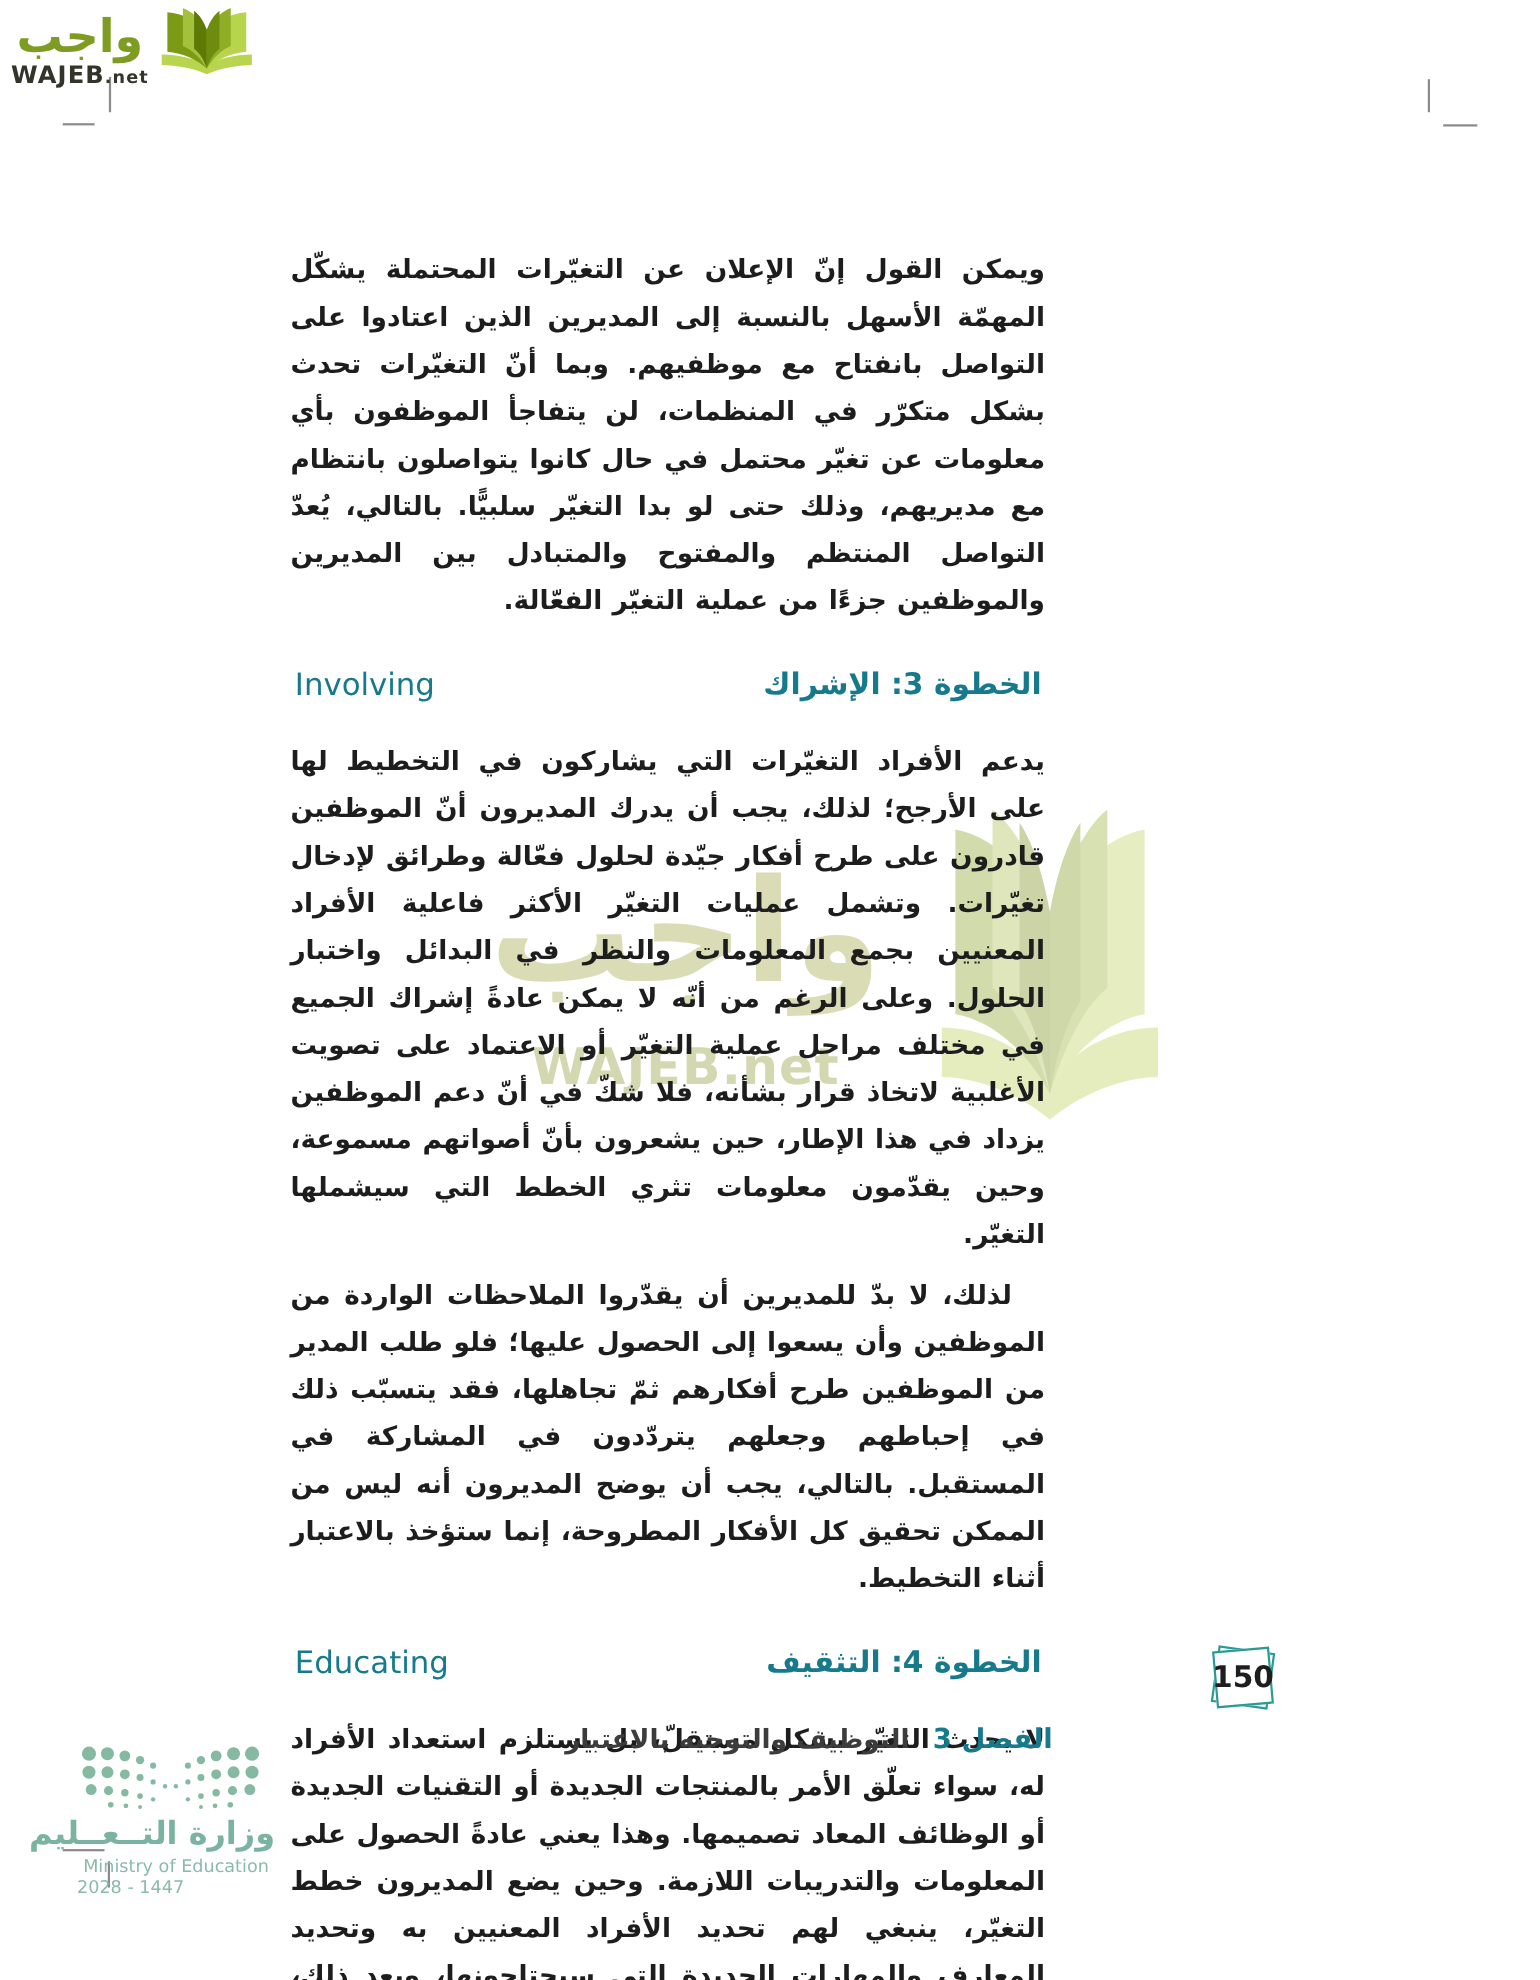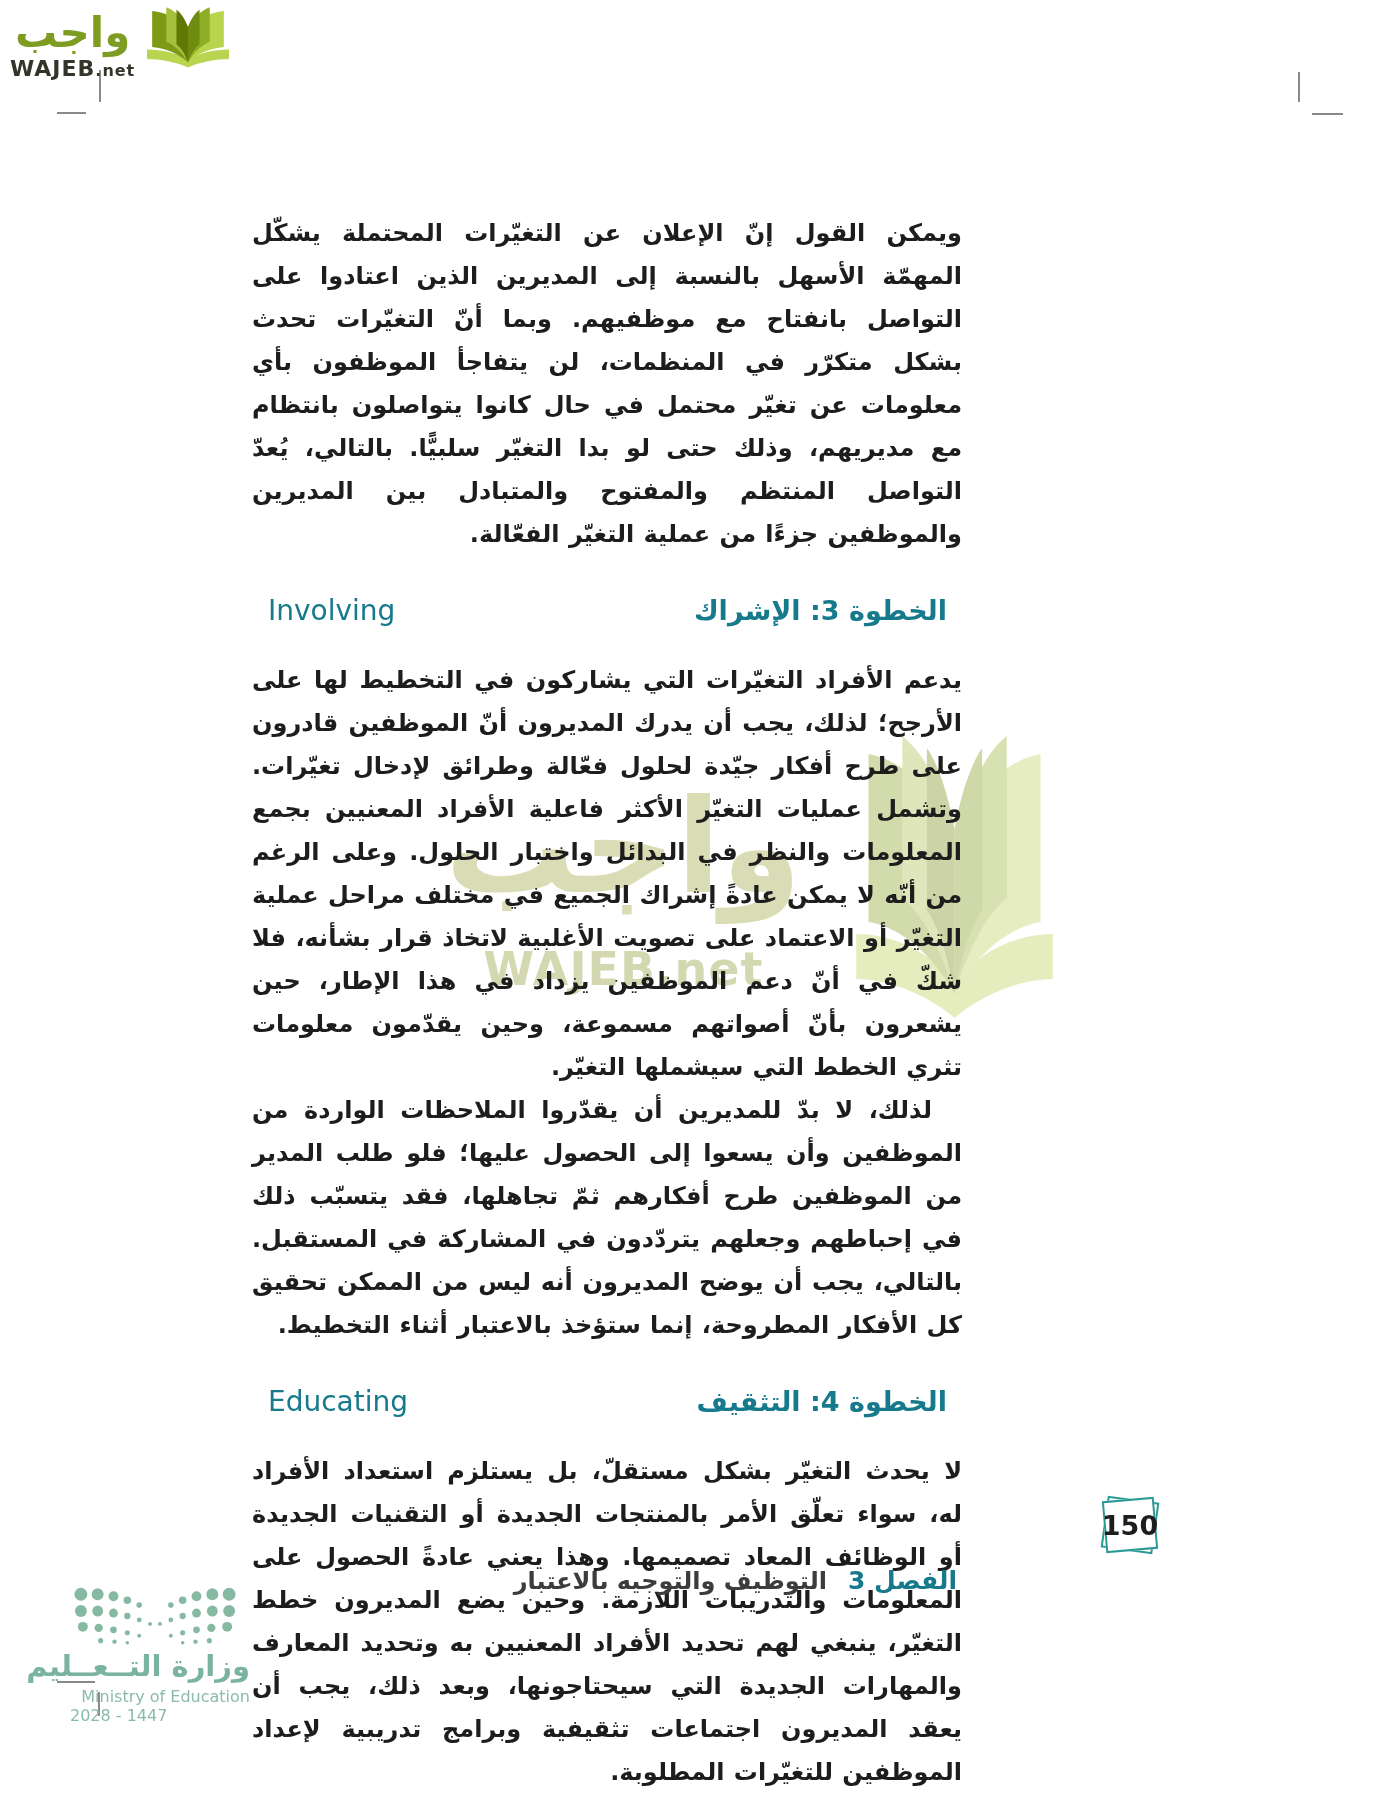--- a/index.html
+++ b/index.html
@@ -31,21 +31,21 @@
   .wm-text { text-align: center; }
   .wm-ar { font-size: 130px; font-weight: bold; color: #a8ae52; line-height: 1.35; }
   .wm-latin { font-size: 46px; font-weight: bold; color: #9aa348; letter-spacing: 1px; margin-top: 6px; white-space: nowrap; }
   .wm-book { width: 215px; height: 300px; margin-top: -30px; }
 
   
   .text-col { position: absolute; left: 252px; top: 212px; width: 710px; z-index: 2; }
   .body-p {
     direction: rtl; text-align: justify;
     font-size: 24px; font-weight: bold; color: #1d1d1d;
-    line-height: 43px; margin: 0; word-spacing: 1px;
+    line-height: 43px; margin: 12px; word-spacing: 1px;
   }
   .body-p.indent { text-indent: 30px; }
   .sec-head { display: flex; flex-direction: row-reverse; justify-content: space-between; align-items: center; margin: 24px 0 18px 0; padding-left: 16px; }
   .sh-ar { font-size: 27px; font-weight: bold; color: #177a8c; margin: 15px; direction: rtl; }
   .sh-en { font-size: 28px; font-weight: normal; color: #177a8c; }
 
   
   .footer-line { position: absolute; right: 443px; top: 1566px; direction: rtl; white-space: nowrap; z-index: 2; }
   .chap-label { font-size: 25px; font-weight: bold; color: #177a8c; margin-left: 16px; }
   .chap-title { font-size: 24px; font-weight: bold; color: #3c3c3c; }
@@ -54,21 +54,21 @@
   .page-badge { position: absolute; left: 1097px; top: 1492px; width: 66px; height: 66px; z-index: 2; }
   .sq { position: absolute; left: 7px; top: 7px; width: 52px; height: 52px; background: #ffffff; border: 2px solid #2a9a94; }
   .sq1 { transform: rotate(8deg); }
   .sq2 { transform: rotate(-5deg); }
   .pn { position: absolute; inset: 0; display: flex; align-items: center; justify-content: center; font-size: 27px; font-weight: bold; color: #1e1e1e; }
 
   
   .moe { position: absolute; left: 60px; top: 1584px; width: 190px; z-index: 1; }
   .moe-dots { width: 168px; height: 62px; display: block; margin: 0 auto; }
   .moe-ar { font-size: 29px; font-weight: bold; color: #7ab3a0; direction: rtl; line-height: 1.15; margin-top: 4px; text-align: center; white-space: nowrap; }
-  .moe-en { font-size: 16px; color: #8abba9; margin-top: 4px; text-align: right; padding-left: 10px; white-space: nowrap; }
+  .moe-en { font-size: 16px; color: #8abba9; margin-top: 4px; text-align: center; padding-left: 10px; white-space: nowrap; }
   .moe-years { font-size: 16px; color: #8abba9; text-align: left; padding-left: 10px; }
 </style>
 </head>
 <body>
 
 <div class="page">
 
   <div class="crop v" style="left:99px;  top:70px;   height:32px;"></div>
   <div class="crop h" style="left:57px;  top:112px;  width:29px;"></div>
   <div class="crop v" style="left:1298px;top:72px;   height:30px;"></div>

